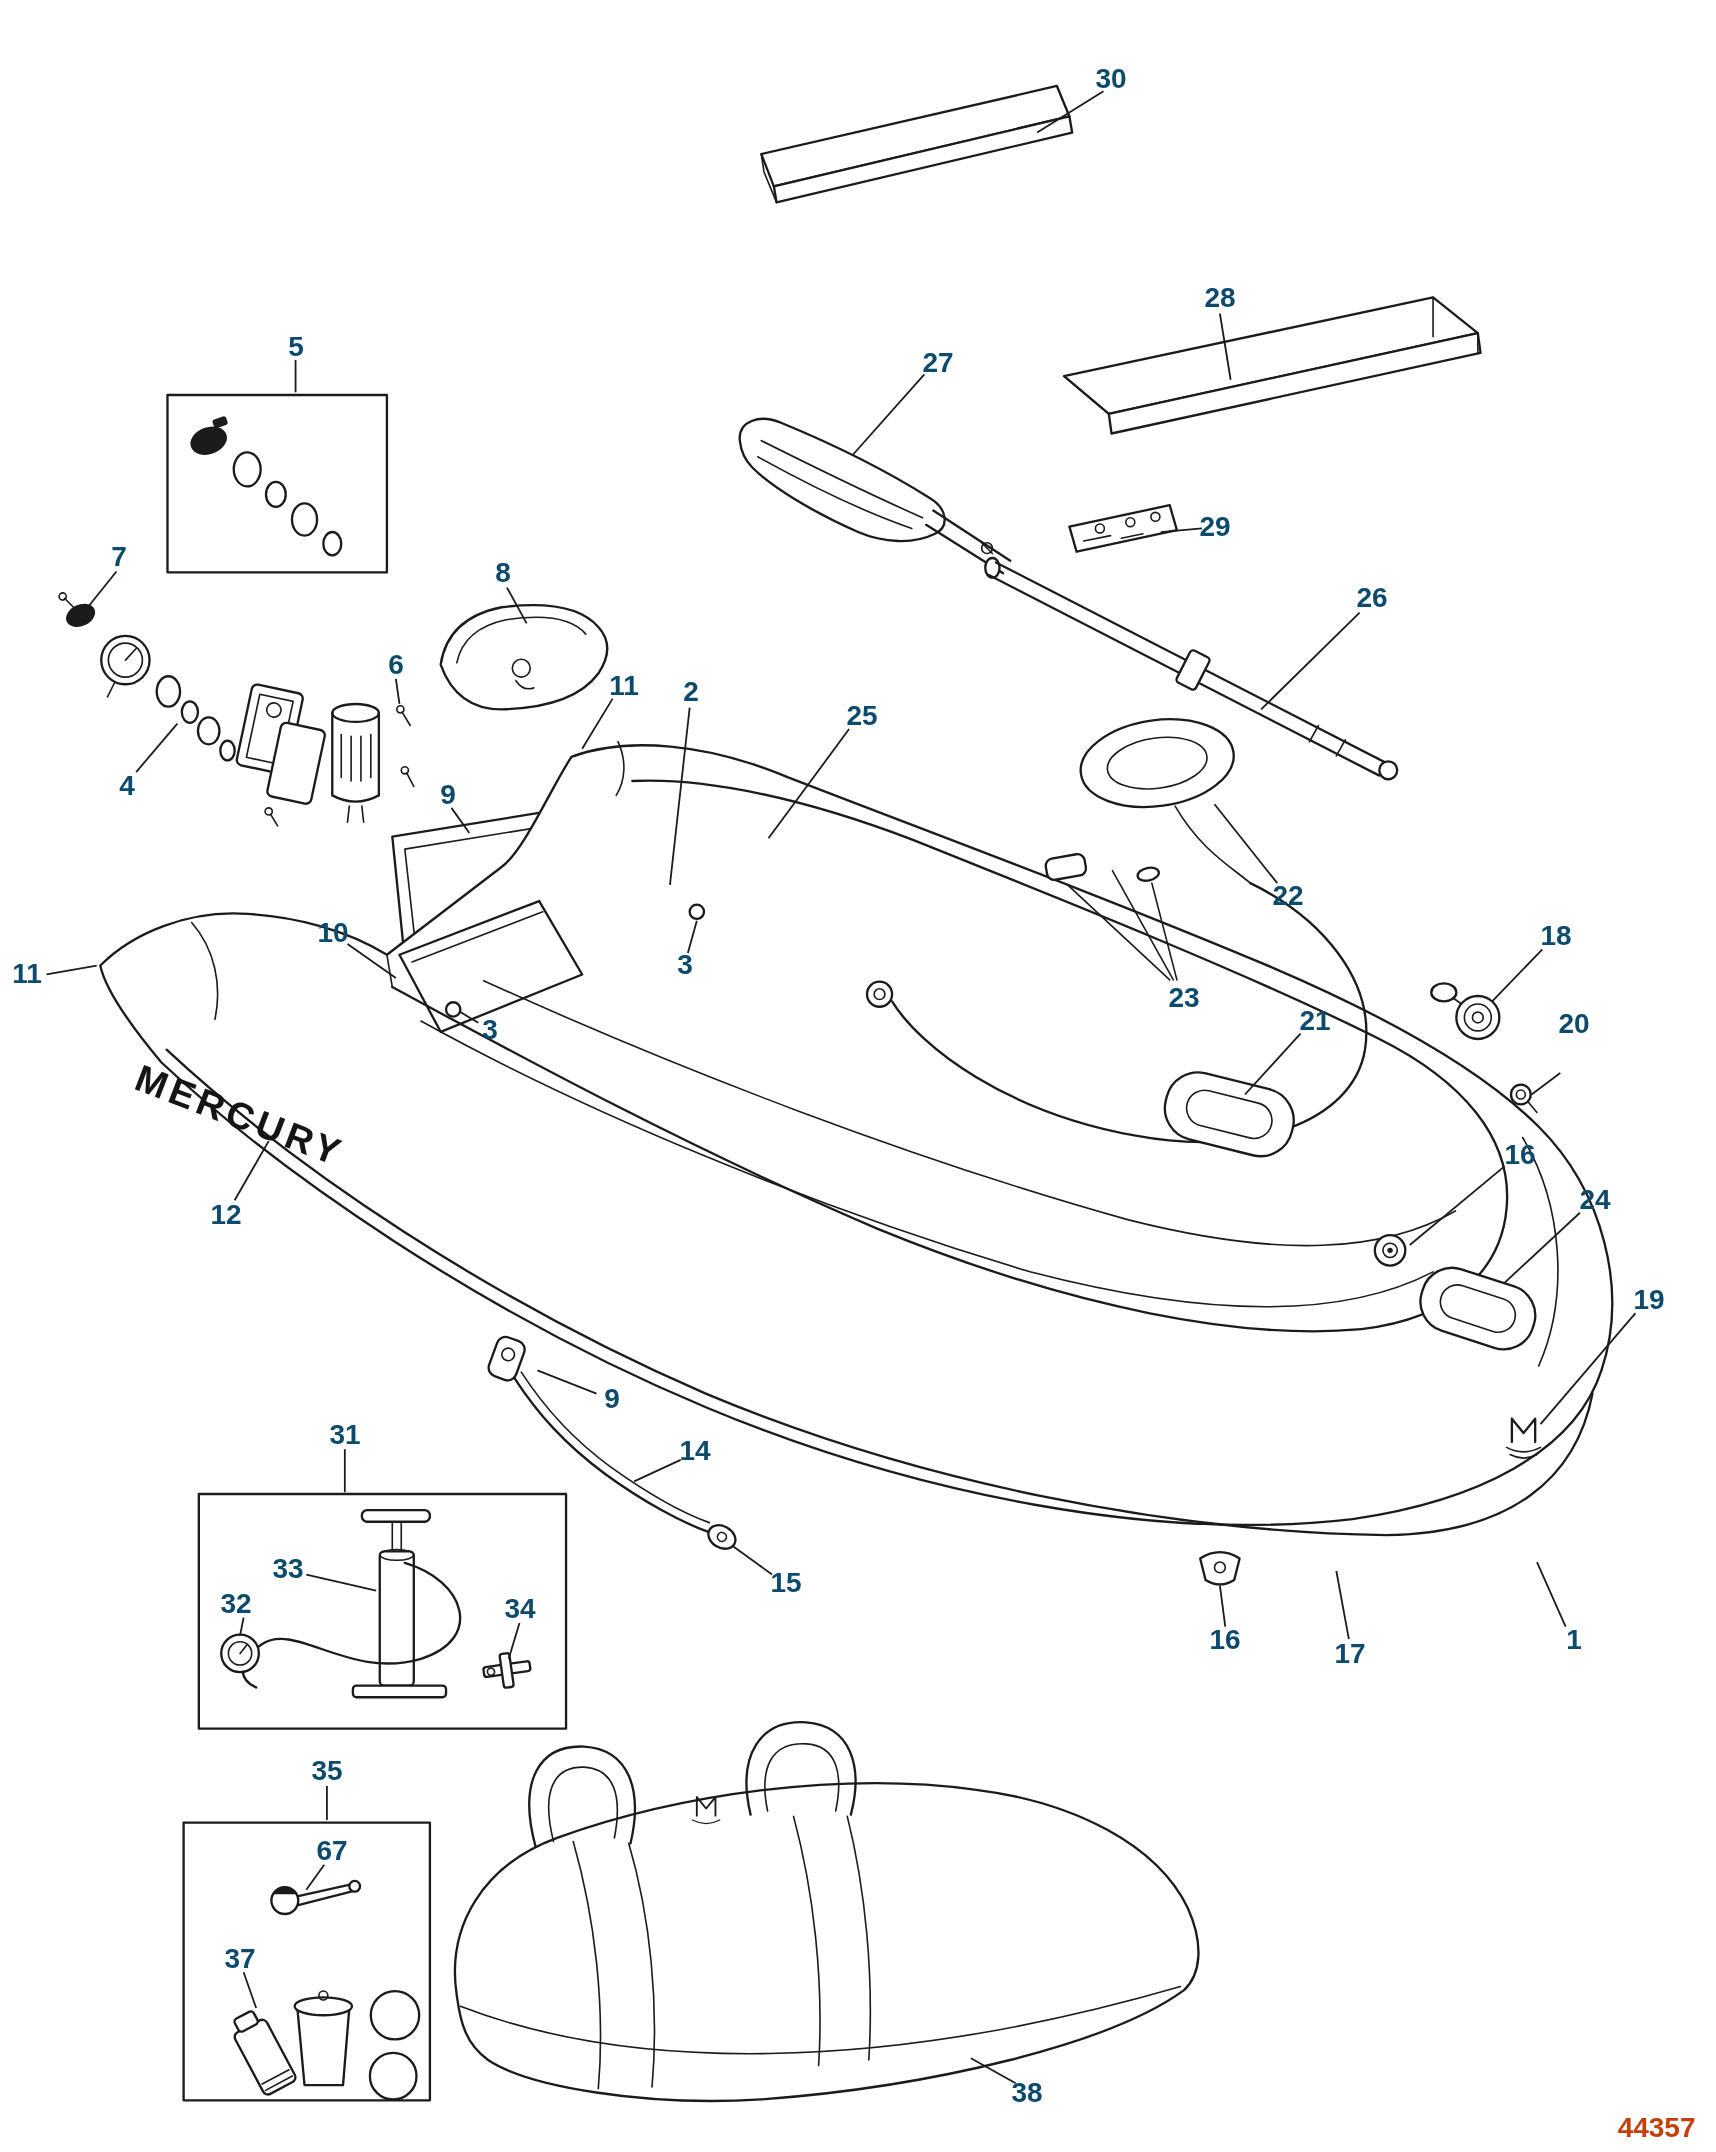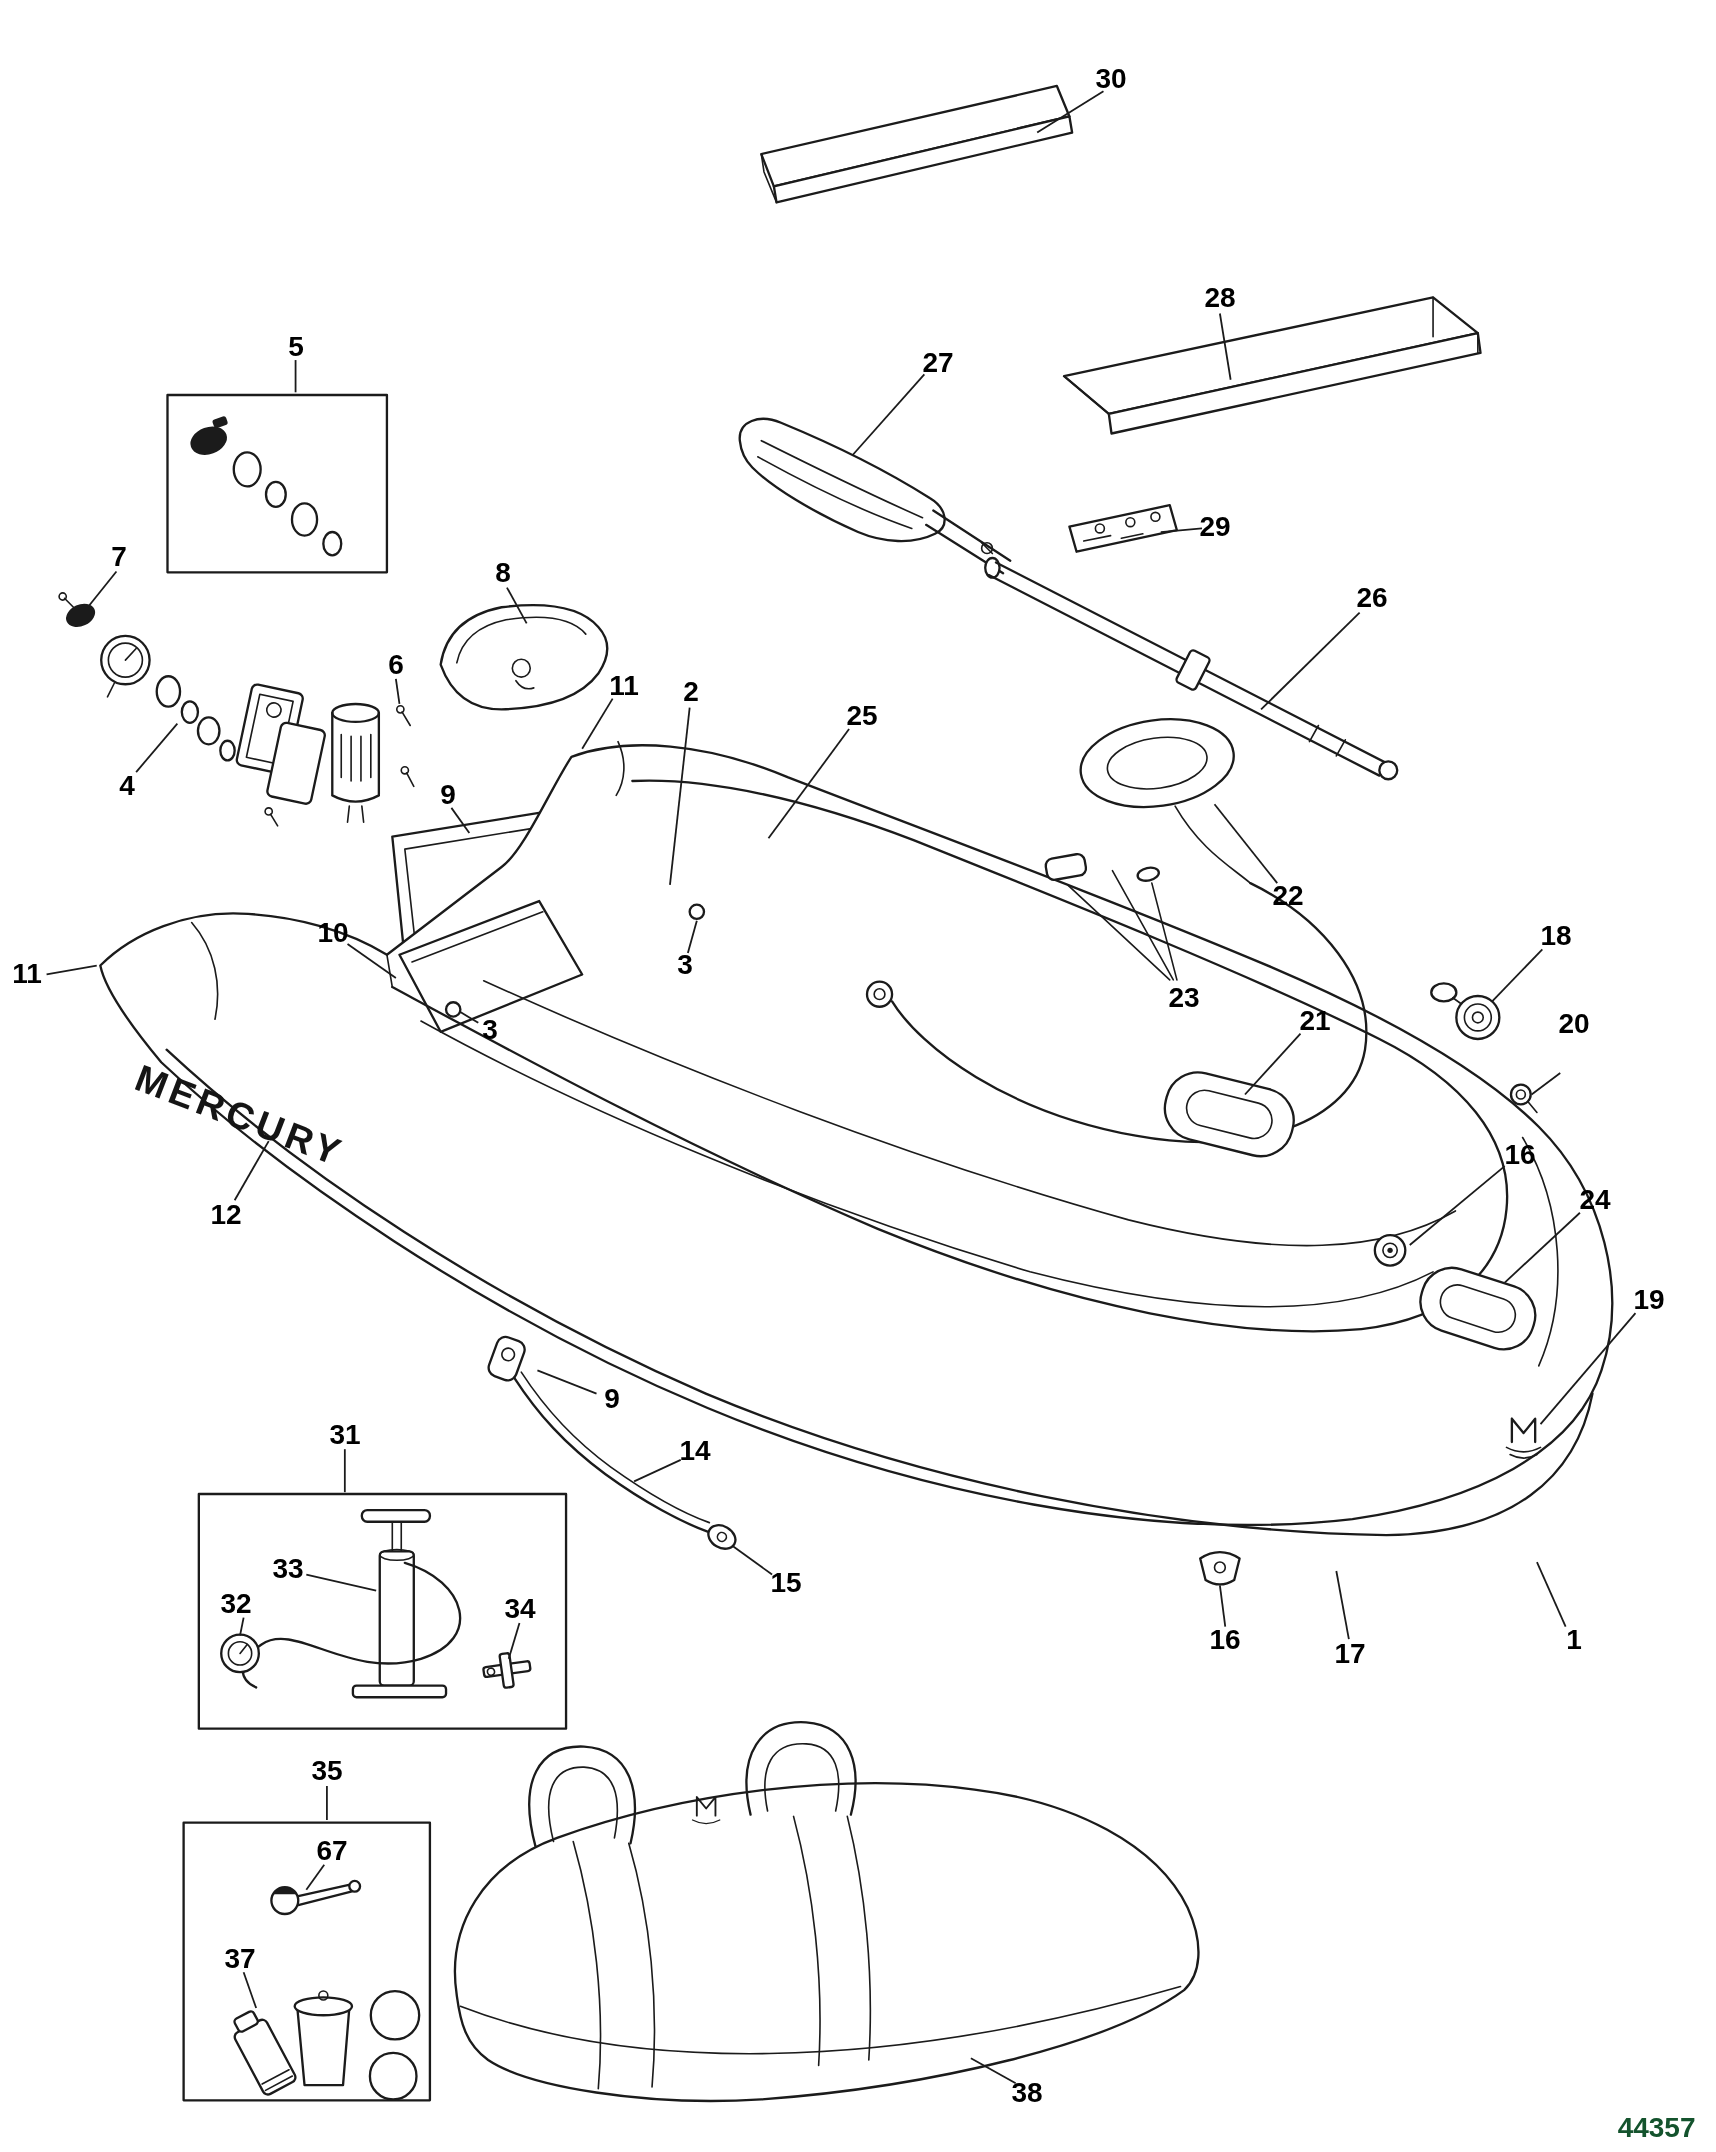--- a/index.html
+++ b/index.html
@@ -1,22 +1,22 @@
 <!DOCTYPE html>
 <html style="font-size:14.3px"><head>
 <meta charset="utf-8">
 <style>
   html,body{margin:0;padding:0;background:#ffffff;}
   .canvas{position:relative;width:1717px;height:2152px;background:#ffffff;overflow:hidden;
           font-family:"Liberation Sans",sans-serif;}
   .art{position:absolute;inset:0;}
   .co{position:absolute;transform:translate(-50%,-50%);
-      font:700 28px "Liberation Sans",sans-serif;color:#000000;white-space:nowrap;}
+      font:700 28px "Liberation Sans",sans-serif;color:#0c4a6e;white-space:nowrap;}
   .dwg{position:absolute;right:21.5px;top:2112px;
-       font:700 28px "Liberation Sans",sans-serif;color:#14532d;}
+       font:700 28px "Liberation Sans",sans-serif;color:#c2410c;}
   
   .s{fill:none;stroke:#1b1b1b;stroke-width:2.6;stroke-linecap:round;stroke-linejoin:round;}
   .sw{fill:#ffffff;stroke:#1b1b1b;stroke-width:2.6;stroke-linecap:round;stroke-linejoin:round;}
   .t{fill:none;stroke:#1b1b1b;stroke-width:1.8;stroke-linecap:round;stroke-linejoin:round;}
   .k{fill:#1b1b1b;stroke:none;}
   .ld{stroke:#1b1b1b;stroke-width:2;fill:none;}
   .brand{font:700 42px "Liberation Sans",sans-serif;letter-spacing:5px;fill:#151515;}
 </style>
 </head>
 <body>

